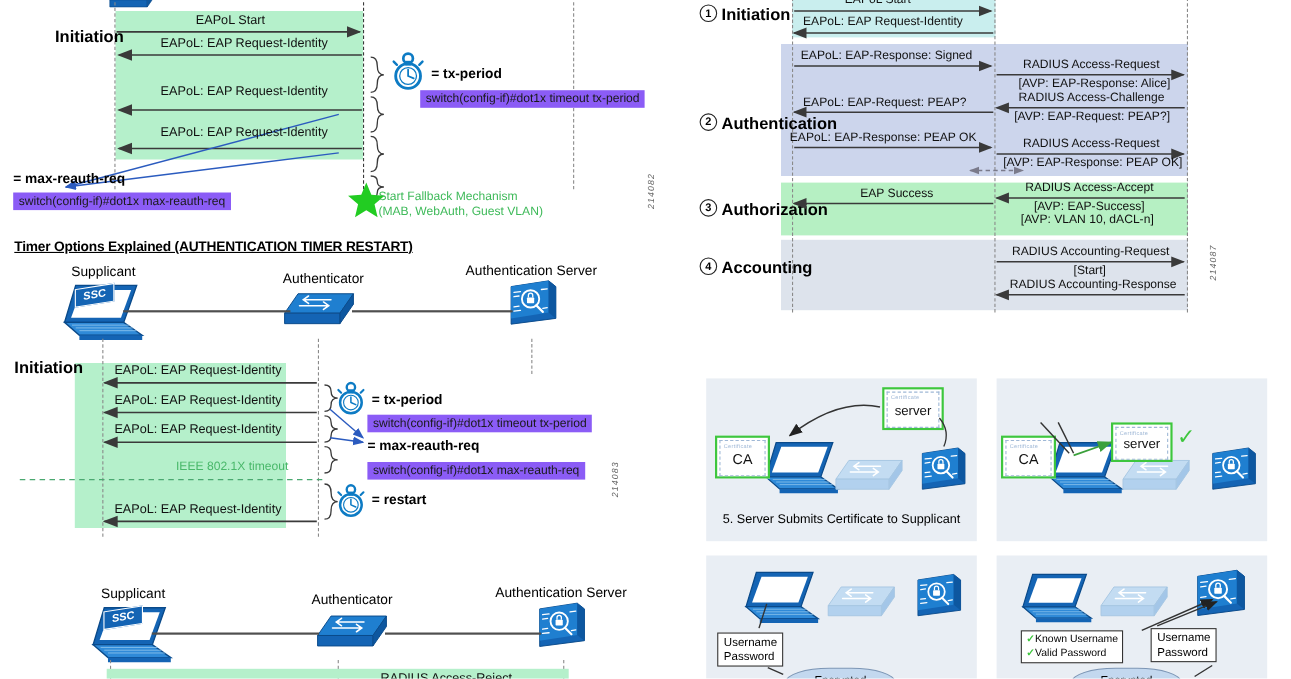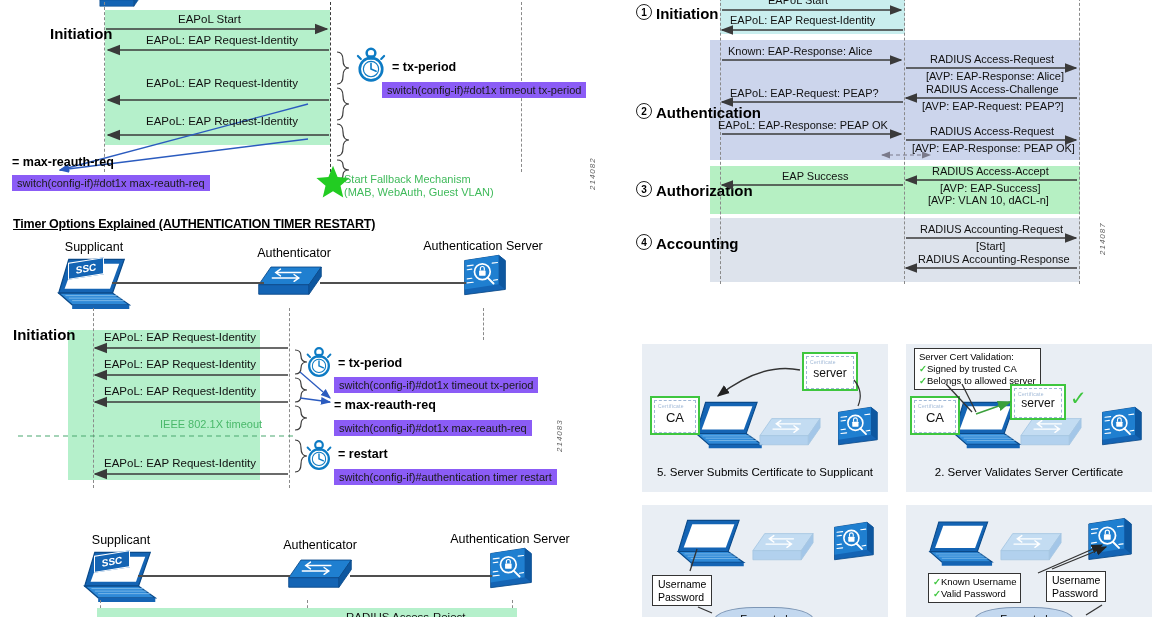--- a/index.html
+++ b/index.html
@@ -282,23 +282,20 @@
   <div class="abs" style="left:334px;top:206px;">
     <span class="cmd">switch(config-if)#dot1x max-reauth-req</span>
   </div>
 
   <div class="abs" style="left:305px;top:226px;">
     <svg width="28" height="33" viewBox="0 0 44 52">
         <use href="#ic-stopwatch"></use>
       </svg>
   </div>
   <div class="abs timer-ttl" style="left:338px;top:235px;">= restart</div>
-  <div class="abs" style="left:334px;top:255px;">
-    <span class="cmd">switch(config-if)#authentication timer restart</span>
-  </div>
 
   <div class="abs figid" style="left:555px;top:240px;">214083</div>
 </div>
 
 <div class="abs" style="left:0;top:508px;width:600px;height:109px;overflow:hidden;">
 
 
   <div class="abs role-lbl" style="left:75px;top:25px;width:92px;">Supplicant</div>
   <div class="abs role-lbl" style="left:268px;top:30px;width:104px;">Authenticator</div>
   <div class="abs role-lbl" style="left:439px;top:24px;width:142px;">Authentication Server</div>
@@ -376,21 +373,21 @@
     <line x1="102" y1="185" x2="283" y2="185" stroke="#3a3a3a" stroke-width="1.4" marker-start="url(#ah-l)"></line>
     <line x1="286" y1="180" x2="457" y2="180" stroke="#3a3a3a" stroke-width="1.4" marker-start="url(#ah-l)"></line>
 
     <line x1="286" y1="238" x2="456" y2="238" stroke="#3a3a3a" stroke-width="1.4" marker-end="url(#ah-r)"></line>
     <line x1="286" y1="268" x2="457" y2="268" stroke="#3a3a3a" stroke-width="1.4" marker-start="url(#ah-l)"></line>
   </svg>
 
   <div class="abs msg-sm" style="left:148px;top:-6px;">EAPoL Start</div>
   <div class="abs msg-sm" style="left:110px;top:14px;">EAPoL: EAP Request-Identity</div>
 
-  <div class="abs msg-sm" style="left:108px;top:45px;">Known: EAP-Response: Alice</div>
+  <div class="abs msg-sm" style="left:108px;top:45px;">EAPoL: EAP-Response: Signed</div>
   <div class="abs msg-sm" style="left:110px;top:87px;">EAPoL: EAP-Request: PEAP?</div>
   <div class="abs msg-sm" style="left:98px;top:119px;">EAPoL: EAP-Response: PEAP OK</div>
 
   <div class="abs msg-sm" style="left:310px;top:53px;">RADIUS Access-Request</div>
   <div class="abs msg-sm" style="left:306px;top:70px;">[AVP: EAP-Response: Alice]</div>
   <div class="abs msg-sm" style="left:306px;top:83px;">RADIUS Access-Challenge</div>
   <div class="abs msg-sm" style="left:302px;top:100px;">[AVP: EAP-Request: PEAP?]</div>
   <div class="abs msg-sm" style="left:310px;top:125px;">RADIUS Access-Request</div>
   <div class="abs msg-sm" style="left:292px;top:142px;">[AVP: EAP-Response: PEAP OK]</div>
 
@@ -457,46 +454,40 @@
       <svg width="66" height="34" viewBox="0 0 100 52">
           <use href="#ic-switch-lt"></use>
         </svg>
     </div>
     <div class="abs" style="left:190px;top:62px;">
       <svg width="48" height="40" viewBox="0 0 76 64">
           <use href="#ic-authsrv"></use>
         </svg>
     </div>
 
-    <div class="abs callout" style="left:8px;top:4px;">
-      <div>Server Cert Validation:</div>
-      <div><span class="chk">✓</span><span>Signed by trusted CA</span></div>
-      <div><span class="chk">✓</span><span>Belongs to allowed server</span></div>
-    </div>
 
     <div class="abs certbox" style="left:4px;top:52px;width:46px;height:35px;">
       <div class="certinner">
         <span class="cert-hd">Certificate</span>
         <span class="cert-tx">CA</span>
       </div>
     </div>
 
     <div class="abs certbox" style="left:104px;top:40px;width:52px;height:32px;">
       <div class="certinner">
         <span class="cert-hd">Certificate</span>
         <span class="cert-tx" style="font-size:12px;">server</span>
       </div>
     </div>
     <div class="abs" style="left:164px;top:44px;color:#3ec63e;font-size:20px;line-height:1;">✓</div>
     <svg class="abs" style="left:0;top:0;" width="246" height="148">
       <path d="M40 40 L66 68" stroke="#333" stroke-width="1.3" fill="none"></path>
       <path d="M56 40 L70 68" stroke="#333" stroke-width="1.3" fill="none"></path>
       <path d="M70 70 L104 58" stroke="#3ba03b" stroke-width="1.5" fill="none" marker-end="url(#ah-grn)"></path>
     </svg>
-    <div class="abs" style="left:0;top:122px;width:246px;text-align:center;font-size:11.5px;white-space:nowrap;">2. Server Validates Server Certificate</div>
   </div>
 
   <div class="abs panel" style="left:22px;top:195px;width:246px;height:112px;overflow:hidden;">
     <div class="abs" style="left:30px;top:12px;">
       <svg width="78" height="55" viewBox="0 0 100 70">
           <use href="#ic-laptop"></use>
         </svg>
     </div>
     <div class="abs" style="left:108px;top:26px;">
       <svg width="66" height="34" viewBox="0 0 100 52">

